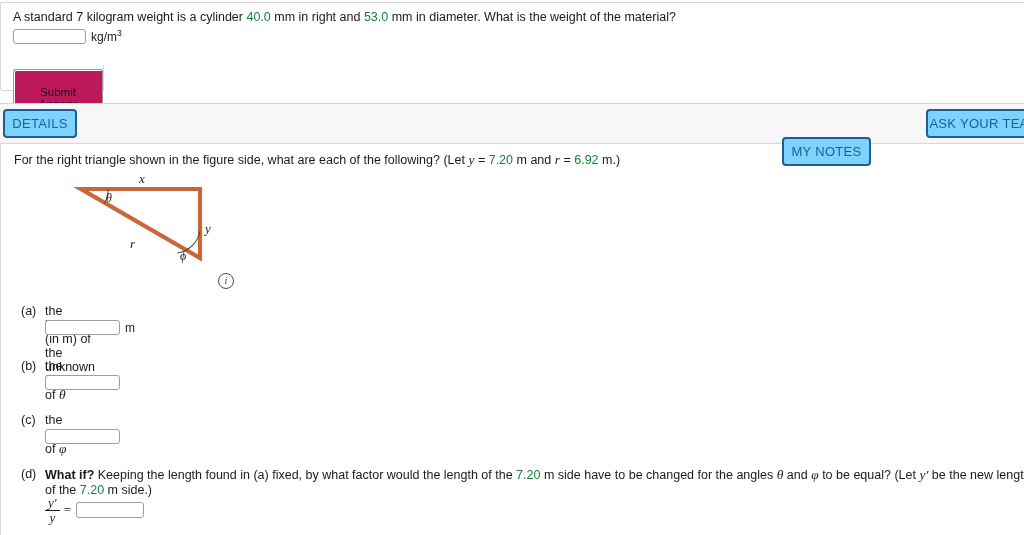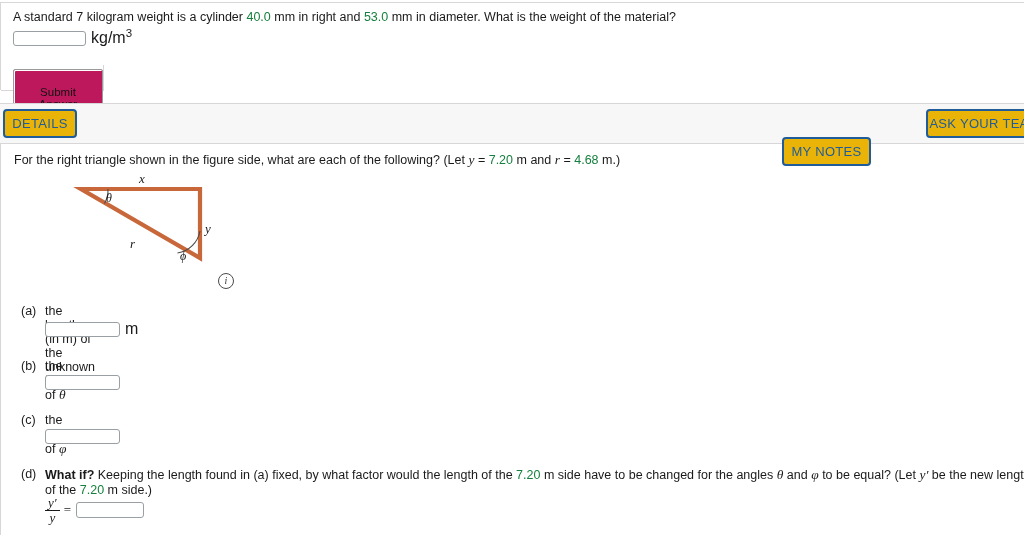--- a/index.html
+++ b/index.html
@@ -56,21 +56,21 @@
     white-space: nowrap;
   }
   .q-input-row {
     position: absolute;
     left: 12px; top: 26px;
     display: flex;
     align-items: center;
   }
   .unit {
     margin-left: 5px;
-    font-size: 16px;
+    font-size: 12px;
   }
   .submit-wrap {
     position: absolute;
     left: 0; top: 62px;
     width: 103px;
     height: 26px;
     border-right: 1px solid #d7d7d7;
     border-bottom: 1px solid #d7d7d7;
     box-sizing: border-box;
   }
@@ -96,21 +96,21 @@
     width: 1024px;
     height: 41px;
     background: #f7f7f7;
     border-top: 1px solid #d7d7d7;
     border-bottom: 1px solid #d7d7d7;
     box-sizing: border-box;
   }
   .btn-outline {
     position: absolute;
     box-sizing: border-box;
-    background: #eab308;
+    background: #7dd3fc;
     border: 2px solid #1f5c99;
     border-radius: 4px;
     color: #1f5c99;
     font-family: "Liberation Sans", sans-serif;
     font-size: 13px;
     letter-spacing: 0.3px;
     display: flex;
     align-items: center;
     justify-content: center;
     cursor: pointer;
@@ -235,21 +235,21 @@
   </div>
 
   <div class="details-bar">
     <div class="btn-outline" id="btn-details">DETAILS</div>
     <div class="btn-outline" id="btn-notes">MY NOTES</div>
     <div class="btn-outline" id="btn-teacher">ASK YOUR TEACHER</div>
   </div>
 
   <div class="card-lower">
 
-    <div class="prompt"><span>For the right triangle shown in the figure side, what are each of the following? (Let </span><span class="ital">y</span><span> = </span><span class="red">7.20</span><span> m and </span><span class="ital">r</span><span> = </span><span class="red">4.68</span><span> m.)</span></div>
+    <div class="prompt"><span>For the right triangle shown in the figure side, what are each of the following? (Let </span><span class="ital">y</span><span> = </span><span class="red">7.20</span><span> m and </span><span class="ital">r</span><span> = </span><span class="red">6.92</span><span> m.)</span></div>
 
     <div class="figure">
       <svg width="200" height="132" viewBox="0 0 200 132">
 
         <path d="M 20 19 L 139 19 L 139 88 Z" fill="none" stroke="#c8673a" stroke-width="4.2" stroke-linejoin="miter"></path>
 
         <path d="M 47 19 A 27 27 0 0 1 43.5 33.5" fill="none" stroke="#4a4a4a" stroke-width="1.1"></path>
 
         <path d="M 139 61 A 27 27 0 0 1 116.5 83" fill="none" stroke="#4a4a4a" stroke-width="1.1"></path>
       </svg>

